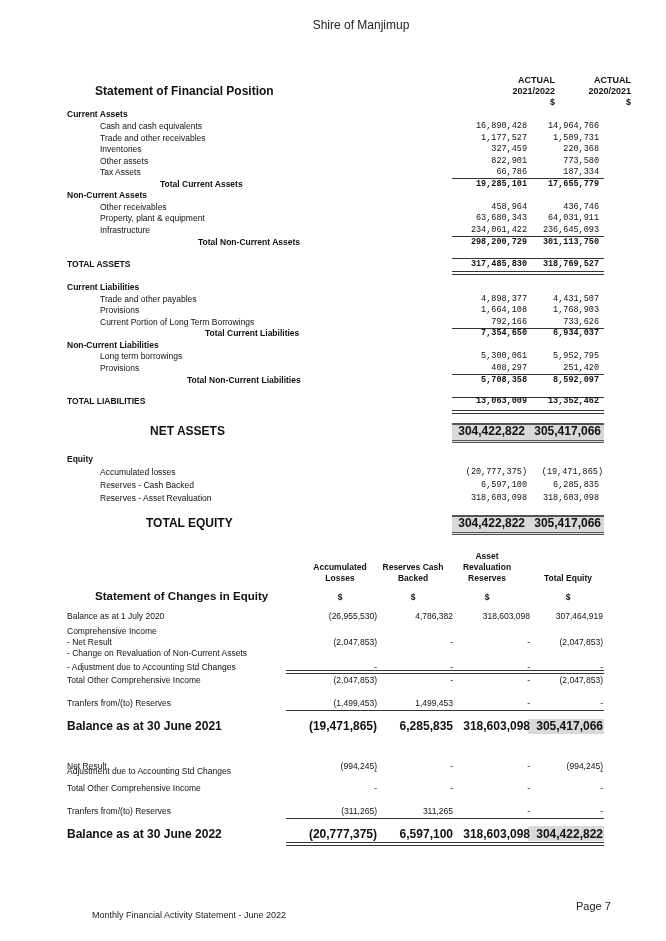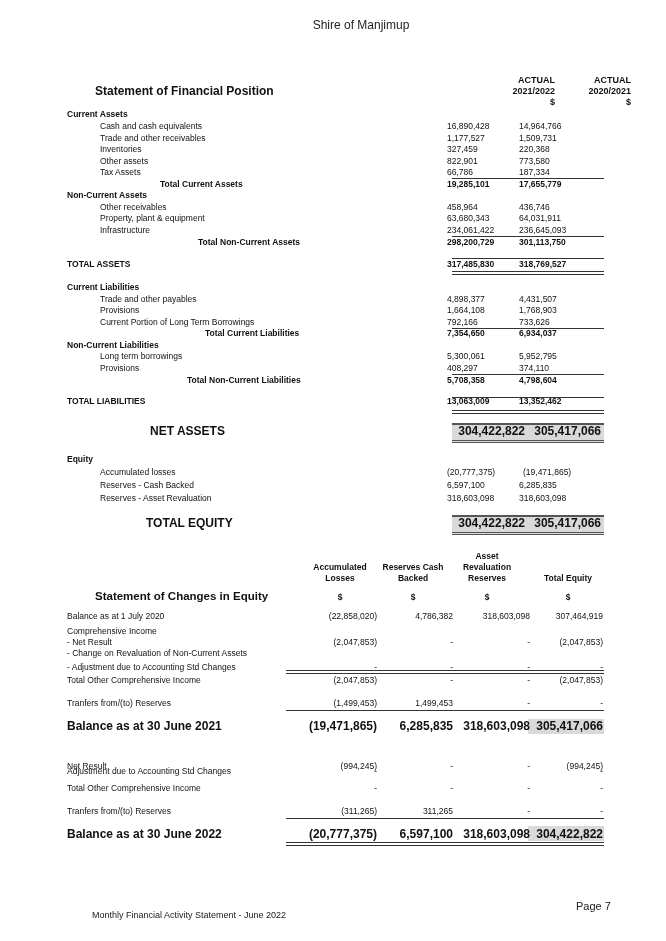--- a/index.html
+++ b/index.html
@@ -13,21 +13,21 @@
   .footer-right { top: 900px; left: 548px; font-size: 11px; color: #222; }
 
   
   .sfp-title { top: 84px; left: 67px; font-size: 12px; font-weight: bold; }
   .colhdr { font-size: 9px; font-weight: bold; text-align: right; width: 80px; line-height: 11px; }
   .col1 { left: 447px; }
   .col2 { left: 523px; }
 
   .row { position: absolute; left: 0; width: 666px; height: 12px; font-size: 8.5px; line-height: 12px; }
   .row .lbl { position: absolute; }
-  .row .v1, .row .v2 { position: absolute; width: 80px; }
+  .row .v1, .row .v2 { position: absolute; text-align: right; width: 80px; font-family: Liberation Mono, monospace; }
   .row .v1 { left: 447px; }
   .row .v2 { left: 519px; }
   .lbl.sec { left: 67px; font-weight: bold; }
   .lbl.item { left: 100px; }
   .lbl.total { font-weight: bold; }
   .bold { font-weight: bold; }
 
   .ul-line { position: absolute; height: 0; border-top: 1px solid #333; }
   .dbl-line { position: absolute; height: 2px; border-top: 1px solid #333; border-bottom: 1px solid #333; }
 
@@ -165,27 +165,27 @@
   <span class="lbl sec">Non-Current Liabilities</span>
 </div>
 <div class="row" style="top:350px;">
   <span class="lbl item">Long term borrowings</span>
   <span class="v1">5,300,061</span>
   <span class="v2">5,952,795</span>
 </div>
 <div class="row" style="top:362px;">
   <span class="lbl item">Provisions</span>
   <span class="v1">408,297</span>
-  <span class="v2">374,110</span>
+  <span class="v2">251,420</span>
 </div>
 <div class="ul-line" style="top:374px; left:452px; width:152px;"></div>
 <div class="row bold" style="top:374px;padding-left:17px;">
   <span class="lbl total" style="left:187px;">Total Non-Current Liabilities</span>
   <span class="v1">5,708,358</span>
-  <span class="v2">4,798,604</span>
+  <span class="v2">8,592,097</span>
 </div>
 
 <div class="ul-line" style="top:397px; left:452px; width:152px;"></div>
 <div class="row bold" style="top:387px;margin-top:8px;">
   <span class="lbl sec">TOTAL LIABILITIES</span>
   <span class="v1">13,063,009</span>
   <span class="v2">13,352,462</span>
 </div>
 <div class="dbl-line" style="top:410px; left:452px; width:152px;"></div>
 
@@ -246,21 +246,21 @@
 <div class="abs soce-title">Statement of Changes in Equity</div>
 <div class="soce-row bold" style="top:592px;">
   <span class="soce-hdr" style="left:305px;">$</span>
   <span class="soce-hdr" style="left:378px;">$</span>
   <span class="soce-hdr" style="left:452px;">$</span>
   <span class="soce-hdr" style="left:533px;">$</span>
 </div>
 
 <div class="soce-row" style="top:610px;">
   <span class="lbl">Balance as at 1 July 2020</span>
-  <span class="c c1">(22,858,020)</span>
+  <span class="c c1">(26,955,530)</span>
   <span class="c c2">4,786,382</span>
   <span class="c c3">318,603,098</span>
   <span class="c c4">307,464,919</span>
 </div>
 <div class="soce-row" style="top:625px;">
   <span class="lbl">Comprehensive Income</span>
 </div>
 <div class="soce-row" style="top:636px;">
   <span class="lbl">- Net Result</span>
   <span class="c c1">(2,047,853)</span>

